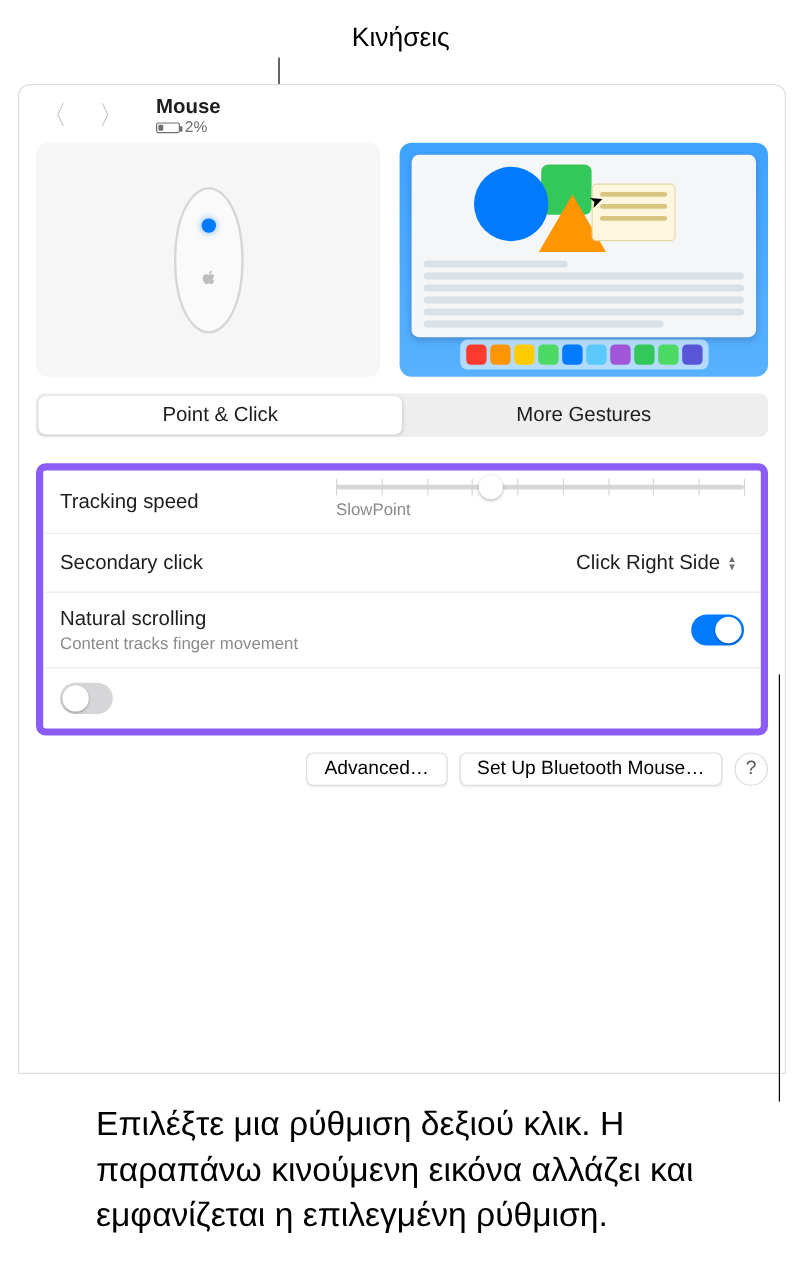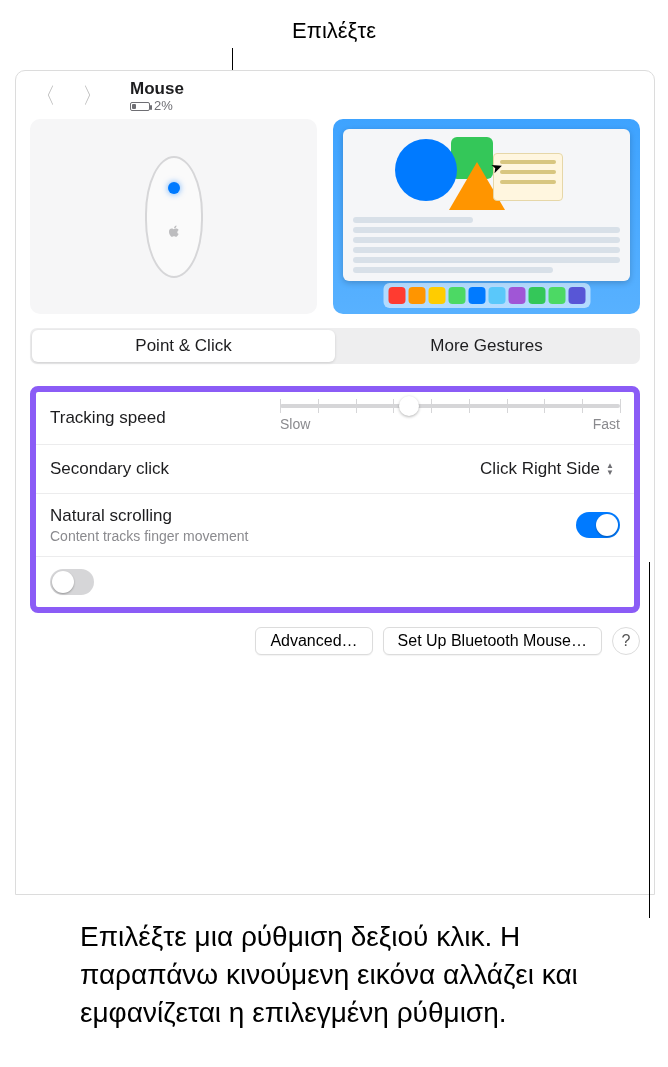--- a/index.html
+++ b/index.html
@@ -260,21 +260,20 @@
   .slider-knob {
     position: absolute;
     top: -8px;
     width: 20px; height: 20px;
     background: #fff;
     border-radius: 50%;
     box-shadow: 0 1px 3px rgba(0,0,0,0.3);
   }
   .slider-labels {
     display: flex;
-    justify-content: space-between;
     font-size: 14px;
     color: #8a8a8e;
     margin-top: 8px;
   }
 
   .toggle {
     width: 44px; height: 26px;
     border-radius: 13px;
     position: relative;
     cursor: pointer;
@@ -352,21 +351,21 @@
     right: 30px;
     font-size: 28px;
     color: #000;
     text-align: left;
     line-height: 1.35;
   }
 </style>
 </head>
 <body>
 
-<div class="callout-top">Επιλέξτε</div>
+<div class="callout-top">Κινήσεις</div>
 <div class="callout-top-line"></div>
 
 <div class="panel">
 
   <div class="titlebar">
     <div class="nav-arrows">
       <span>〈</span>
       <span>〉</span>
     </div>
     <div class="titleblock">
@@ -444,21 +443,21 @@
             <div class="tick" style="left: 33.3333%;"></div>
             <div class="tick" style="left: 44.4444%;"></div>
             <div class="tick" style="left: 55.5556%;"></div>
             <div class="tick" style="left: 66.6667%;"></div>
             <div class="tick" style="left: 77.7778%;"></div>
             <div class="tick" style="left: 88.8889%;"></div>
             <div class="tick" style="left: 100%;"></div>
           </div>
         <div class="slider-labels">
           <span>Slow</span>
-          <span>Fast</span>
+          <span>Point</span>
         </div>
       </div>
     </div>
 
     <div class="row">
       <div class="texts">
         <span class="label">Secondary click</span>
       </div>
       <div class="popup">
         <span>Click Right Side</span>

